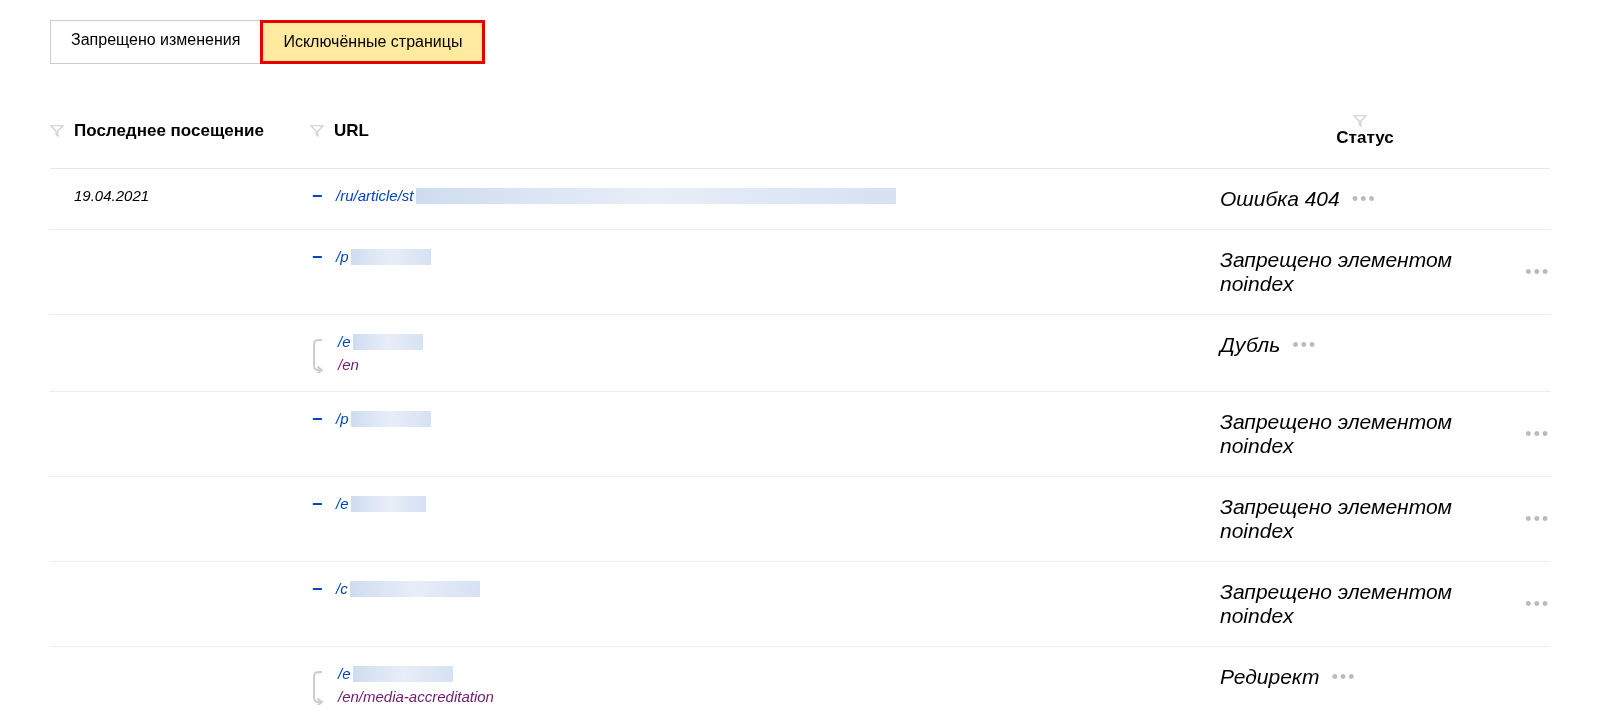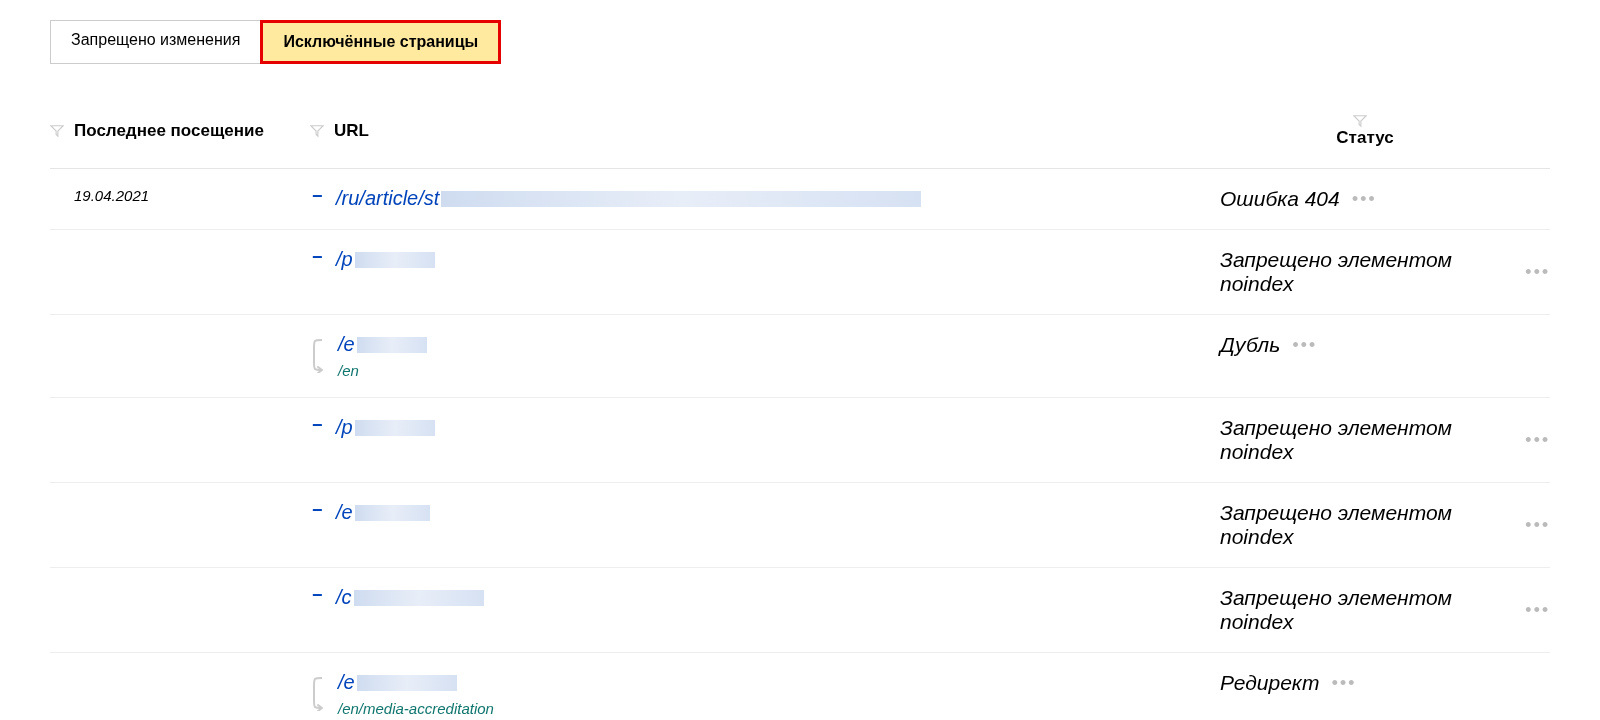--- a/index.html
+++ b/index.html
@@ -21,21 +21,20 @@
       cursor: pointer;
       font-size: 16px;
       margin-left: -1px;
     }
     .tab:first-child { margin-left: 0; }
     .tab.active {
       background: #ffea9f;
       border: 3px solid #e60000;
       position: relative;
       z-index: 1;
-      font-weight: bold;
     }
     .table-header {
       display: flex;
       padding: 10px 0 20px 0;
       border-bottom: 1px solid #e5e5e5;
     }
     .col-date   { width: 260px; display: flex; align-items: center; }
     .col-url    { flex: 1; display: flex; align-items: center; }
     .col-status { width: 370px; display: flex; align-items: center; flex-direction: column; }
     .th { font-weight: bold; font-size: 17px; }
@@ -71,33 +70,33 @@
       margin-right: 10px;
       color: #ccc;
       display: inline-flex;
       align-self: flex-start;
       margin-top: 4px;
     }
     .redirect-icon svg { width: 18px; height: 36px; }
     .url-stack { display: flex; flex-direction: column; }
     .url-link {
       color: #0044bb;
-      font-size: 20px;
+      font-size: 15px;
       cursor: pointer;
     }
     .url-visible { display: inline-flex; align-items: center; }
     .url-redacted {
       display: inline-block;
       height: 16px;
       background: linear-gradient(90deg, #cfdcf0 0%, #e8eef8 50%, #d6e1f3 100%);
       margin-left: 2px;
       vertical-align: middle;
     }
     .url-sub {
-      color: #0f766e;
+      color: #701a75;
       font-size: 15px;
       margin-top: 6px;
     }
     .status-text { font-size: 21px; margin-left: 40px; }
     .more-icon {
       margin-left: 12px;
       color: #bbb;
       cursor: pointer;
       font-size: 18px;
       letter-spacing: 2px;

